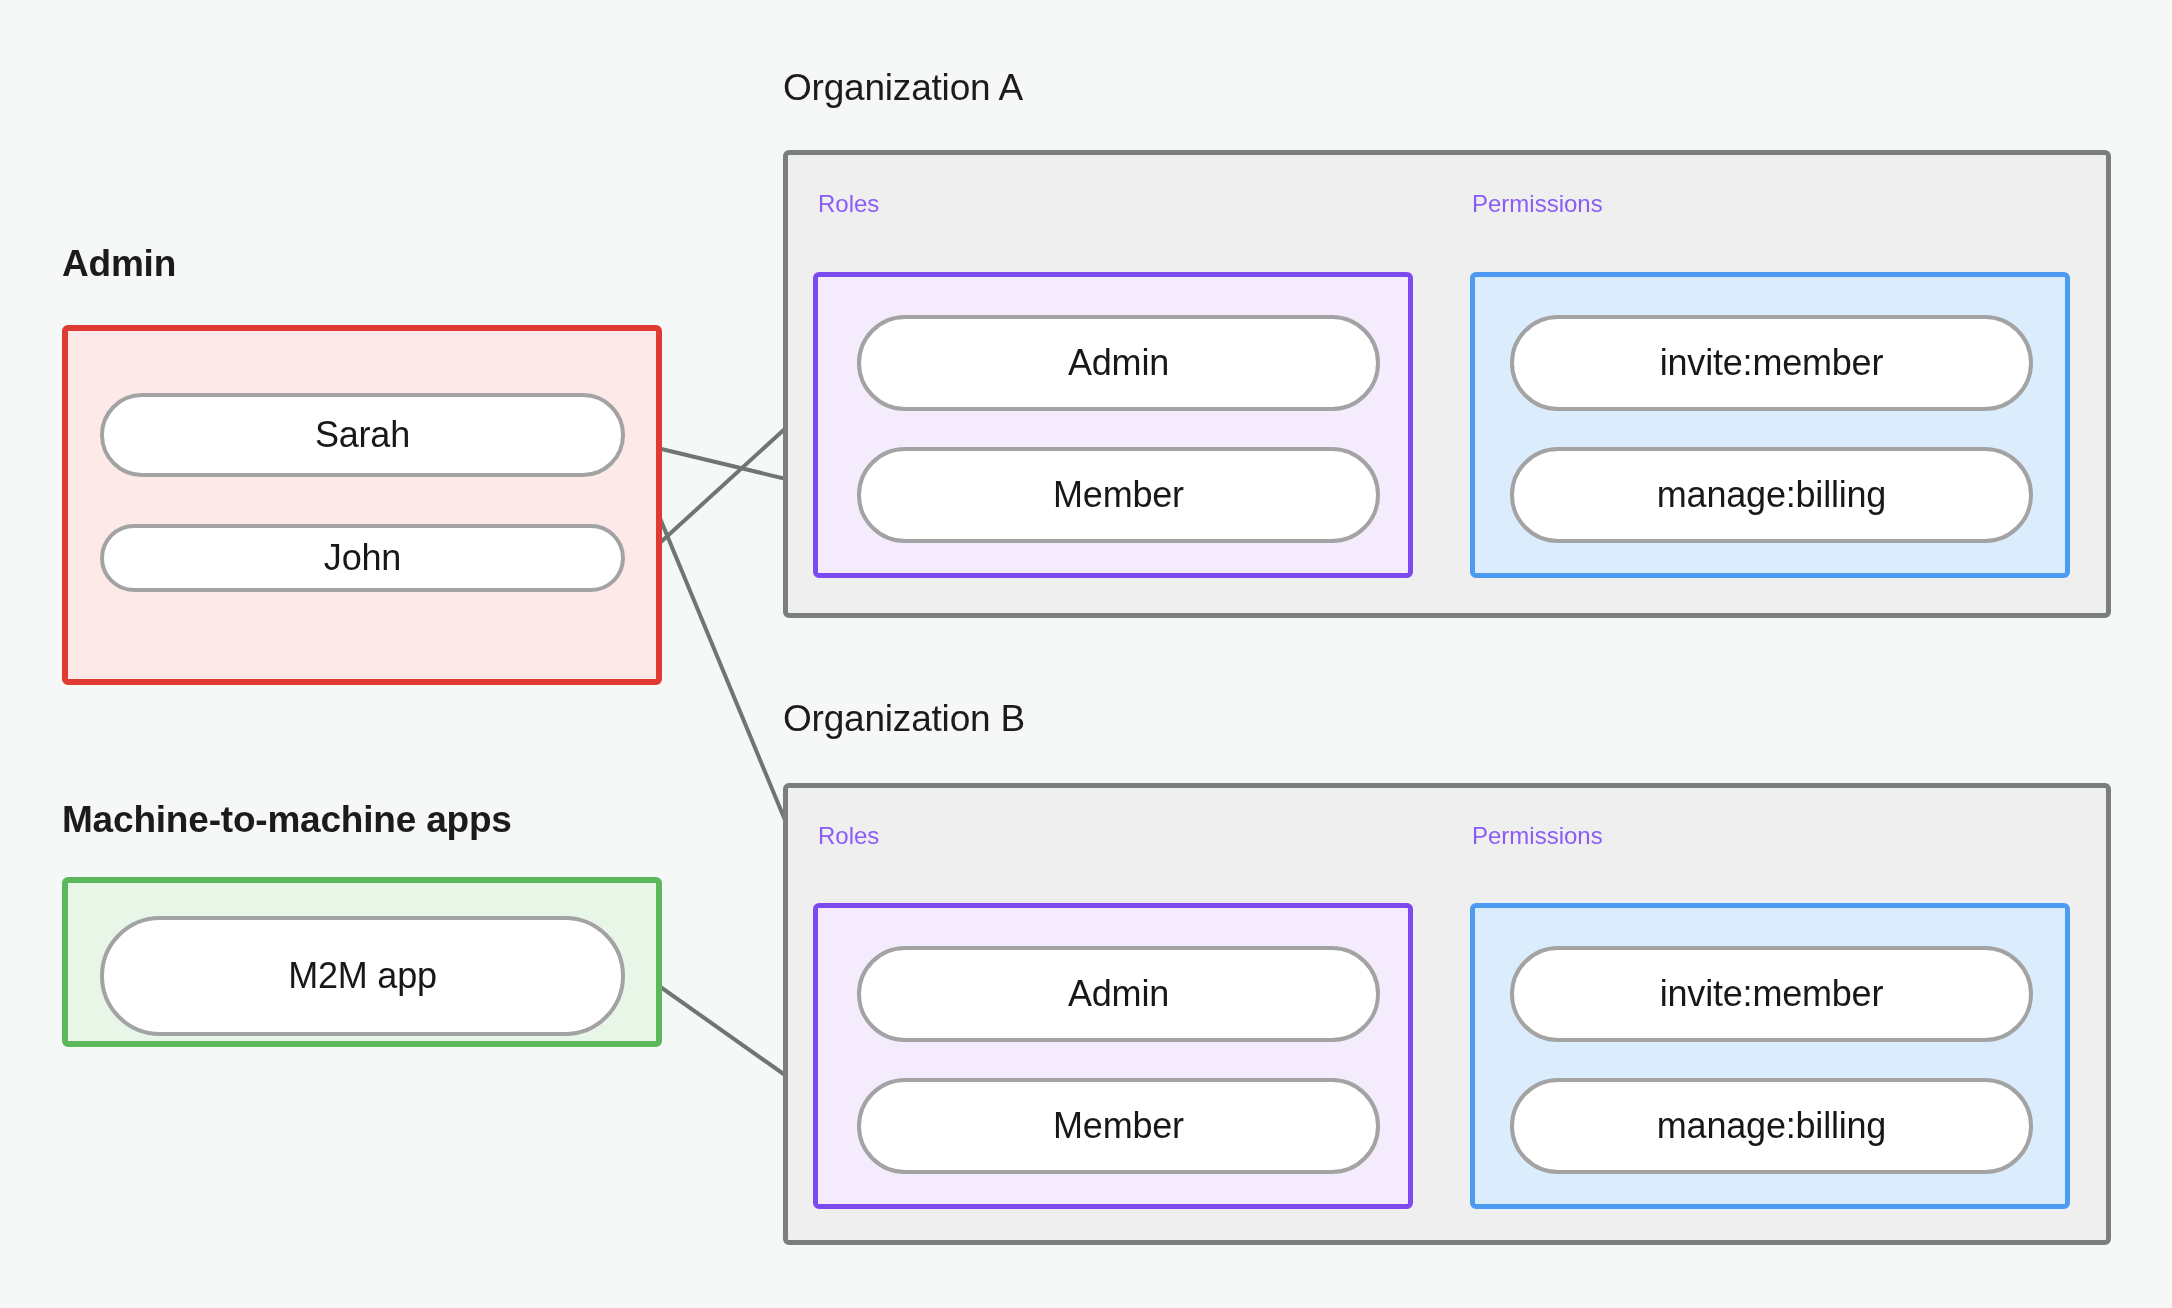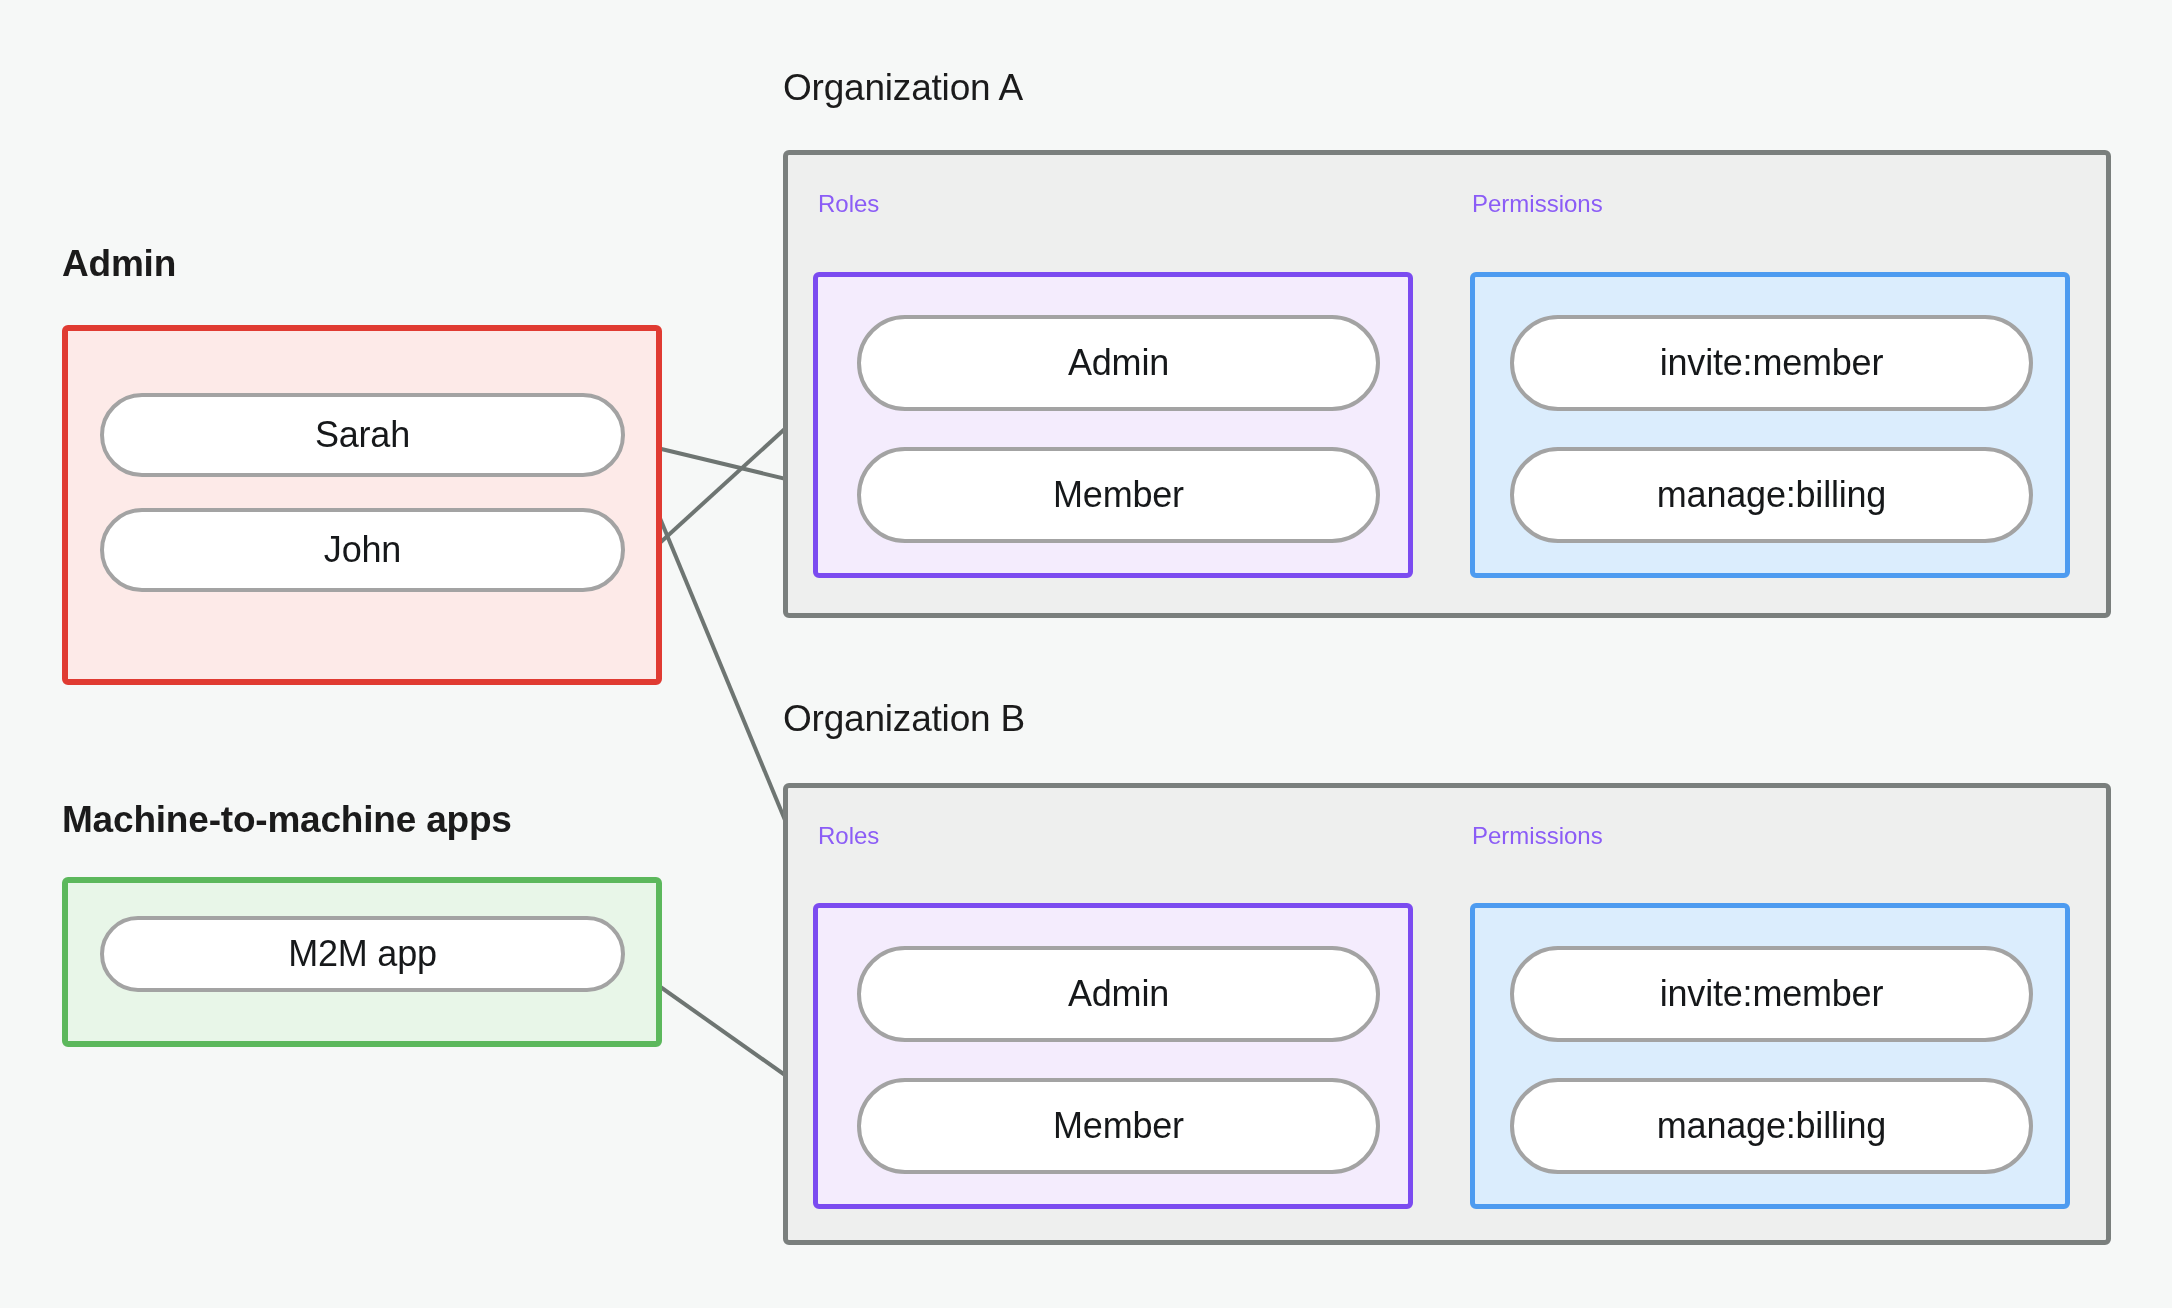--- a/index.html
+++ b/index.html
@@ -143,29 +143,29 @@
   </svg>
 
   <div class="caption" style="left:62px; top:243px;">Admin</div>
 
   <div class="group group-users" style="left:62px; top:325px; width:600px; height:360px;"></div>
 
   <div class="node" style="left:100px; top:393px; width:525px; height:84px;">
     <span>Sarah</span>
   </div>
 
-  <div class="node" style="left:100px; top:508px; width:525px; height:84px;">
+  <div class="node" style="left:100px; top:524px; width:525px; height:68px;">
     <span>John</span>
   </div>
 
   <div class="caption" style="left:62px; top:799px;">Machine-to-machine apps</div>
 
   <div class="group group-m2m" style="left:62px; top:877px; width:600px; height:170px;"></div>
 
-  <div class="node" style="left:100px; top:916px; width:525px; height:76px;">
+  <div class="node" style="left:100px; top:916px; width:525px; height:120px;">
     <span>M2M app</span>
   </div>
 
   <div class="org-caption" style="left:783px; top:67px;">Organization A</div>
 
   <div class="group group-org" style="left:783px; top:150px; width:1328px; height:468px;"></div>
 
   <div class="sublabel" style="left:818px; top:190px;">Roles</div>
 
   <div class="sublabel" style="left:1472px; top:190px;">Permissions</div>

